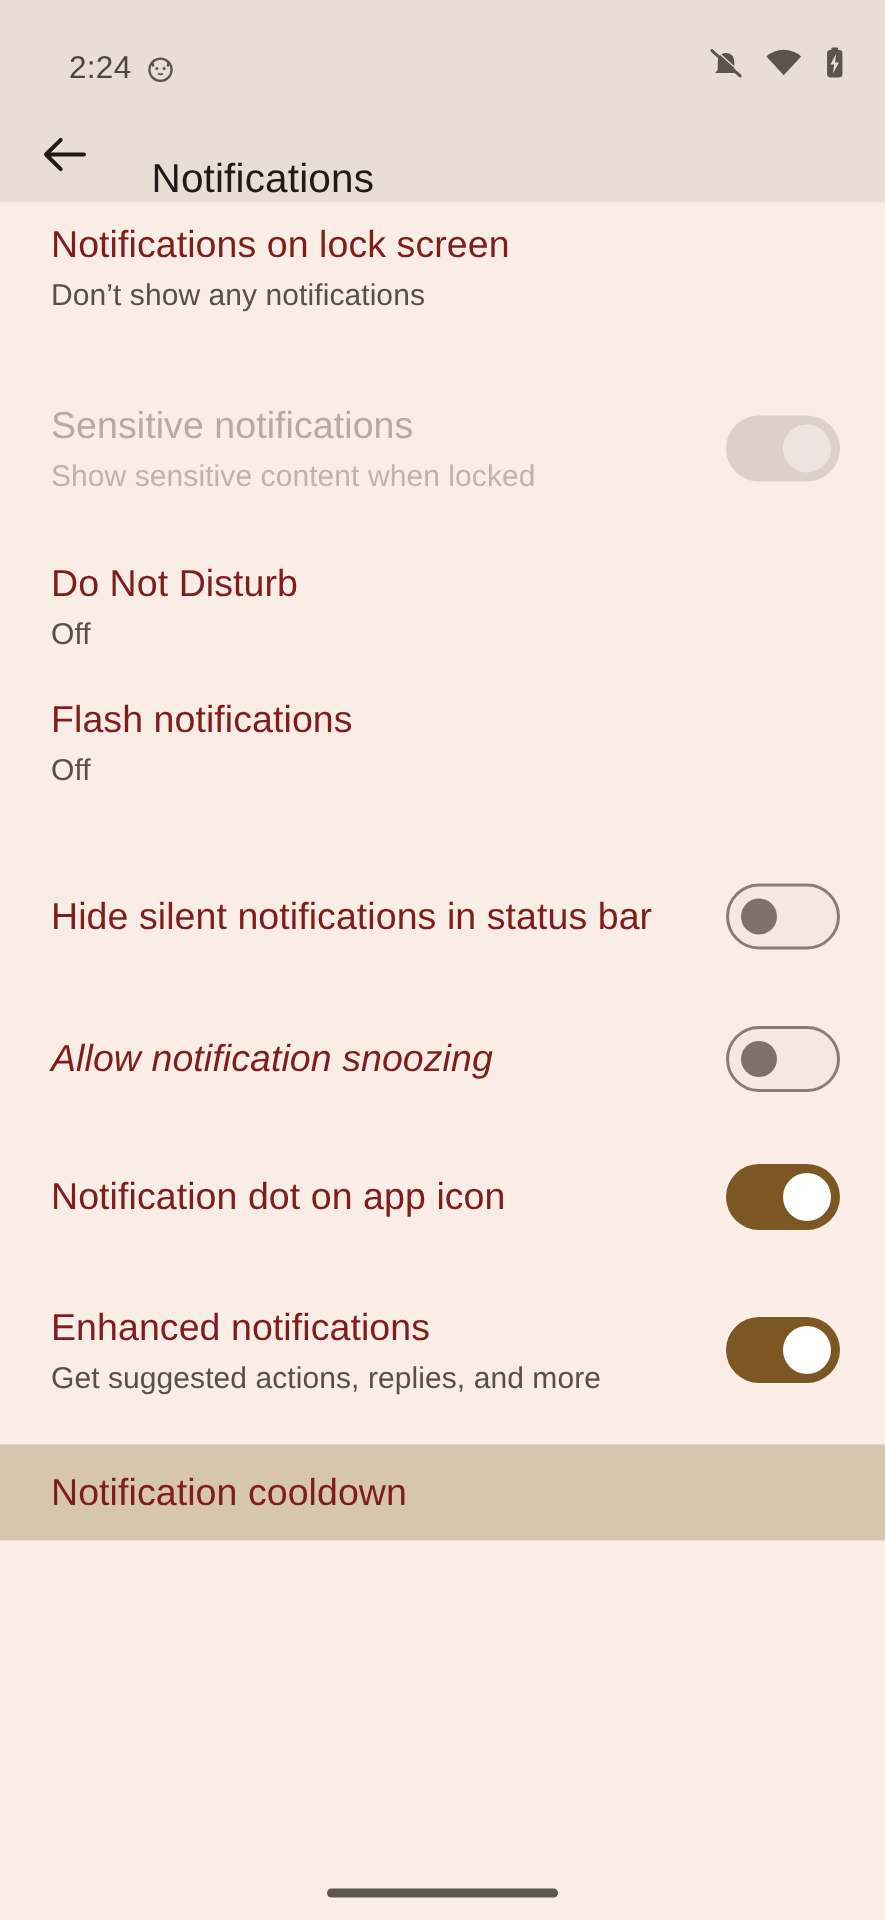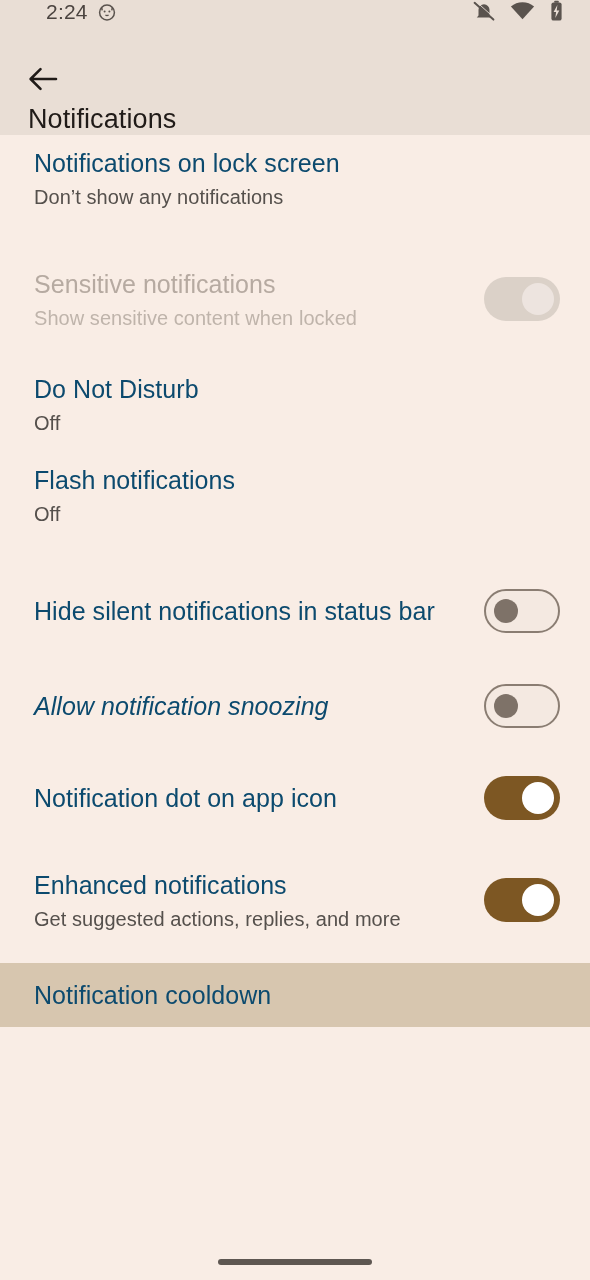--- a/index.html
+++ b/index.html
@@ -8,33 +8,33 @@
     background:#F9EDE5;
     font-family:"Liberation Sans", sans-serif;
     overflow:hidden;
   }
   .screen { position:relative; width:590px; height:1280px; background:#F9EDE5; }
 
   
   .statusbar{
     position:absolute; left:0; top:0; width:590px; height:58px;
     background:#E9DED5;
-    display:flex; align-items:flex-start; justify-content:space-between;
+    display:flex; align-items:flex-end; justify-content:space-between;
     padding:0 26px 0 46px;
   }
   .status-left{ display:flex; align-items:center; gap:9px; }
   .clock{ font-size:21px; color:#4B4440; letter-spacing:.2px; }
   .cat-icon{ width:20px; height:20px; }
   .status-right{ display:flex; align-items:center; gap:14px; }
 
   
   .appbar{
     position:absolute; left:0; top:58px; width:590px; height:77px;
     background:#E9DED5;
-    display:flex; align-items:flex-start;flex-direction:column;
+    display:flex; align-items:flex-end;
   }
   .back-btn{
     width:60px; height:60px; margin-left:13px;
     display:flex; align-items:center; justify-content:center;
     border-radius:50%;
   }
   .appbar-title{
     font-size:27px; color:#201B18; margin-left:28px; letter-spacing:.1px;
   }
 
@@ -45,21 +45,21 @@
   }
 
   .row{
     position:relative;
     display:flex; align-items:center; justify-content:space-between;
     padding:0 30px 0 34px;
     min-height:56px;
   }
   .row-text{ flex:1; padding-right:14px; }
   .row-title{
-    font-size:25px; color:#0c4a6e; line-height:36px; letter-spacing:.05px;
+    font-size:25px; color:#7f1d1d; line-height:36px; letter-spacing:.05px;
   }
   .row-sub{
     font-size:20px; color:#55504C; line-height:28px; margin-top:2px; letter-spacing:.05px;
   }
   .row.disabled .row-title{ color:#B6AAA1; }
   .row.disabled .row-sub{ color:#BFB4AB; }
   .row.highlight{ background:#D7C6AF; }
 
   .section-header{
     padding:0 34px;

